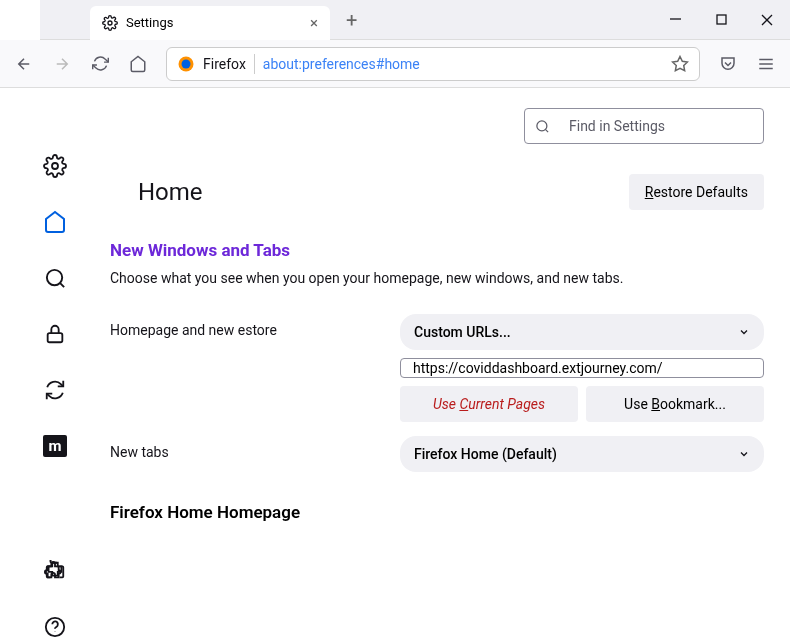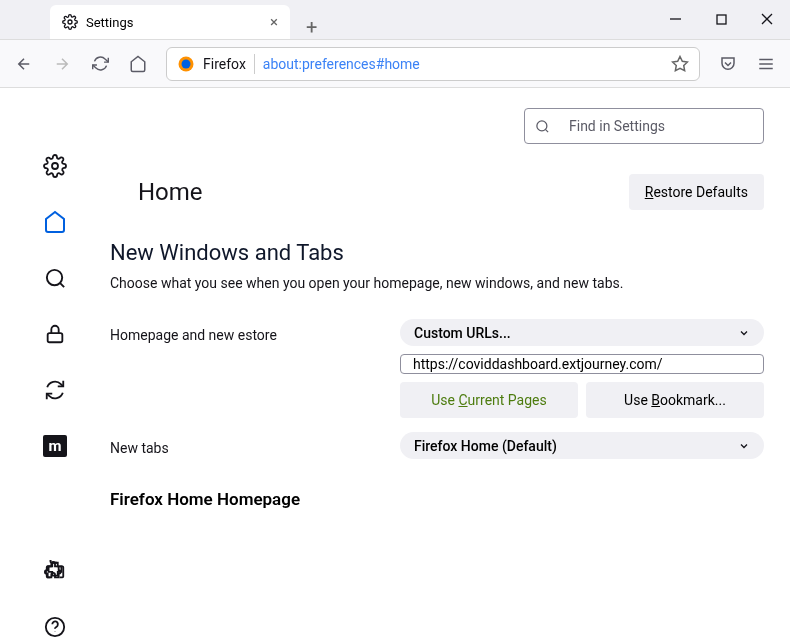--- a/index.html
+++ b/index.html
@@ -1,18 +1,18 @@
 <!DOCTYPE html>
 <html><head>
 <meta charset="utf-8">
 <style>
 * { box-sizing: border-box; margin: 0; padding: 0; font-family: -apple-system, BlinkMacSystemFont, "Segoe UI", Roboto, sans-serif; }
 body { width: 790px; height: 641px; background: #fff; overflow: hidden; position: relative; }
 
-.titlebar { height: 40px; display: flex; align-items: flex-end; background: #f0f0f4; border-bottom: 1px solid #ddd; }
+.titlebar { height: 40px; display: flex; align-items: center; background: #f0f0f4; border-bottom: 1px solid #ddd; margin-left: 40px; }
 .tab { display: flex; align-items: center; gap: 8px; background: #fff; height: 34px; margin-left: 50px; margin-top: 6px; padding: 0 12px; border-radius: 6px 6px 0 0; width: 240px; font-size: 13px; }
 .tab .close-x { margin-left: auto; font-size: 15px; color: #666; cursor: pointer; }
 .new-tab { margin-left: 8px; font-size: 20px; color: #666; cursor: pointer; padding: 0 8px; }
 .window-controls { margin-left: auto; display: flex; }
 .window-controls div { width: 46px; height: 40px; display: flex; align-items: center; justify-content: center; font-size: 14px; cursor: pointer; }
 
 .toolbar { height: 48px; display: flex; align-items: center; gap: 6px; padding: 0 8px; background: #f9f9fb; border-bottom: 1px solid #ddd; }
 .tb-btn { width: 32px; height: 32px; display: flex; align-items: center; justify-content: center; border-radius: 4px; cursor: pointer; color: #5b5b66; }
 .tb-btn.dis { color: #bbb; cursor: default; }
 .urlbar { flex: 1; height: 34px; background: #fff; border: 1px solid #ccc; border-radius: 6px; display: flex; align-items: center; padding: 0 10px; gap: 8px; margin: 0 6px; }
@@ -29,33 +29,33 @@
 .sidenav .spacer { flex: 1; }
 
 .main { flex: 1; padding: 20px 26px 0 0; }
 .search-wrap { display: flex; justify-content: flex-end; margin-bottom: 30px; }
 .search-field { width: 240px; height: 36px; border: 1px solid #8f8f9d; border-radius: 4px; display: flex; align-items: center; padding: 0 10px; gap: 19px; color: #5b5b66; font-size: 14px; }
 
 .header-row { display: flex; align-items: center; margin-bottom: 30px; gap: 10px; margin-left: 28px; }
 .page-title { font-size: 24px; font-weight: 400; color: #15141a; }
 .restore-btn { margin-left: auto; background: #f0f0f4; border: none; padding: 10px 16px; border-radius: 4px; font-size: 14px; cursor: pointer; }
 
-.section-title { font-size: 22px; font-weight: 400; color: #0f172a; margin-bottom: 10px; }
+.section-title { font-size: 17px; font-weight: 700; color: #6d28d9; margin-bottom: 10px; }
 .section-desc { font-size: 14px; color: #15141a; margin-bottom: 28px; }
 
 .form-row { display: flex; align-items: flex-start; margin-bottom: 10px; }
 .form-label { width: 290px; padding-top: 8px; font-size: 14px; color: #15141a; }
 .form-ctrl { flex: 1; display:flex; flex-direction:column; gap:8px; }
 
-.select-box { background: #f0f0f4; height: 27px; border-radius: 16px; display: flex; align-items: center; padding: 0 14px; font-size: 14px; cursor: pointer; position: relative; font-weight: 500; }
+.select-box { background: #f0f0f4; height: 36px; border-radius: 16px; display: flex; align-items: center; padding: 0 14px; font-size: 14px; cursor: pointer; position: relative; font-weight: 500; }
 .select-box .chev { margin-left: auto; }
 .text-input { height: 20px; border: 1px solid #8f8f9d; border-radius: 4px; padding: 0 12px; font-size: 14px; width: 100%; }
 .btn-row { display: flex; gap: 8px; }
 .btn-row button { flex: 1; height: 36px; background: #f0f0f4; border: none; border-radius: 4px; font-size: 14px; cursor: pointer; white-space: nowrap; overflow: hidden; text-overflow: ellipsis; padding: 0 12px; }
-.btn-row button.dis { color: #4d7c0f; cursor: default; }
+.btn-row button.dis { color: #b91c1c; cursor: default; font-style: italic; }
 
 .section2-title { font-size: 17px; font-weight: 600; margin-top: 30px; }
 
 .underline { text-decoration: underline; text-decoration-thickness: 1px; }
 svg { display: block; }
 </style>
 </head>
 <body>
 
 <div class="titlebar">

